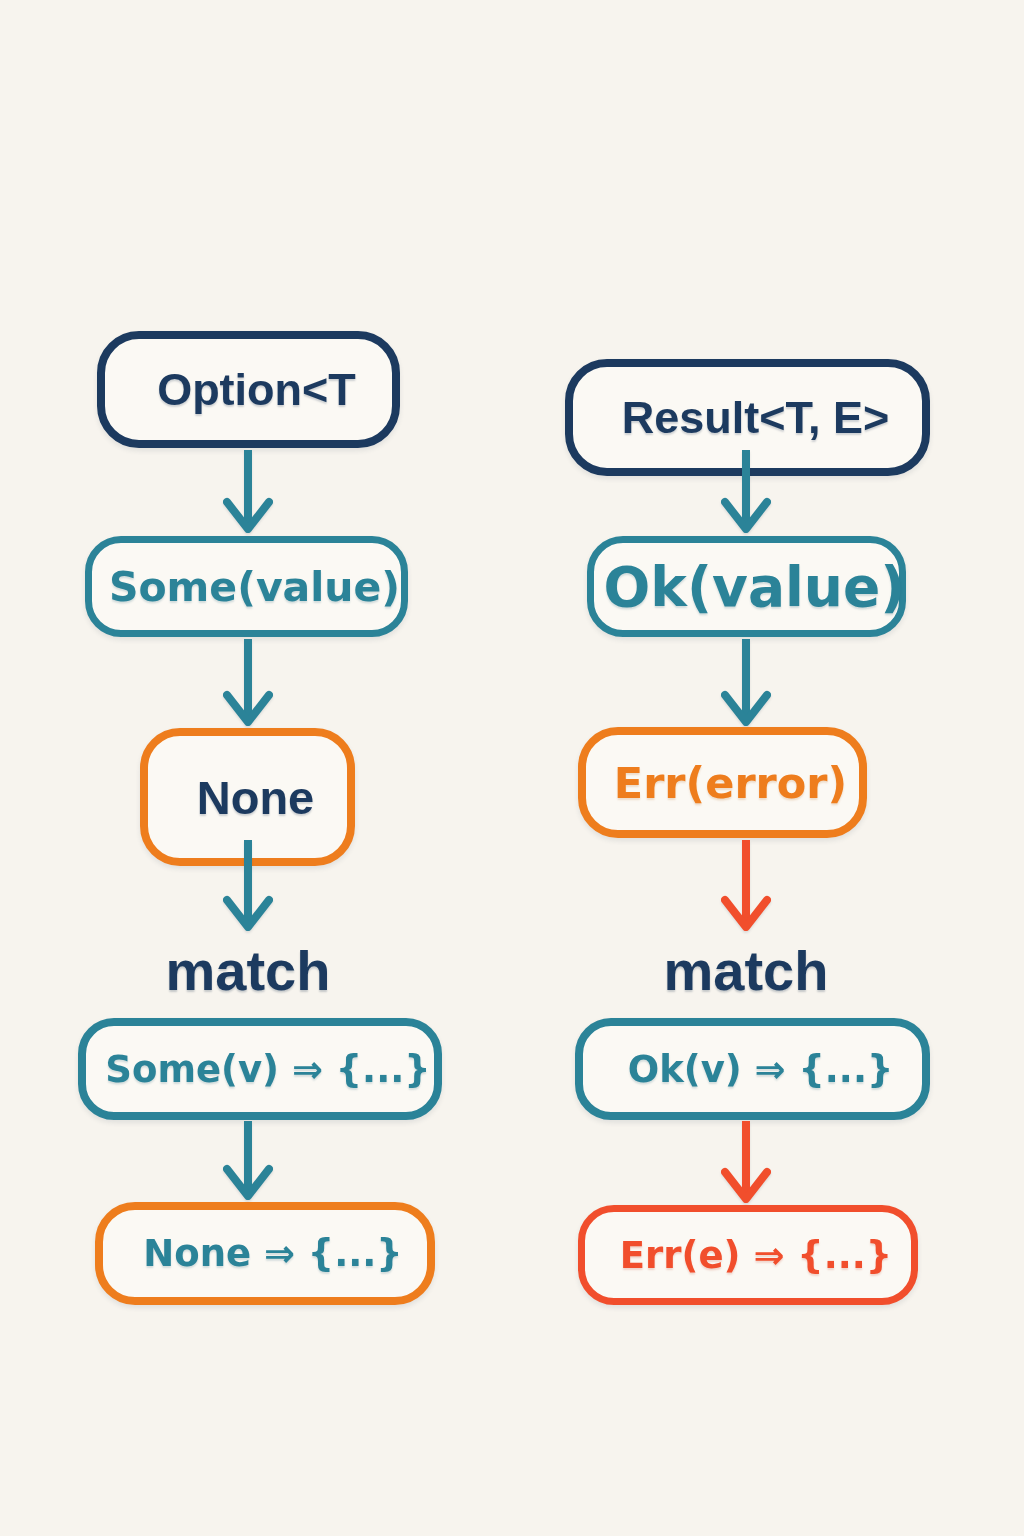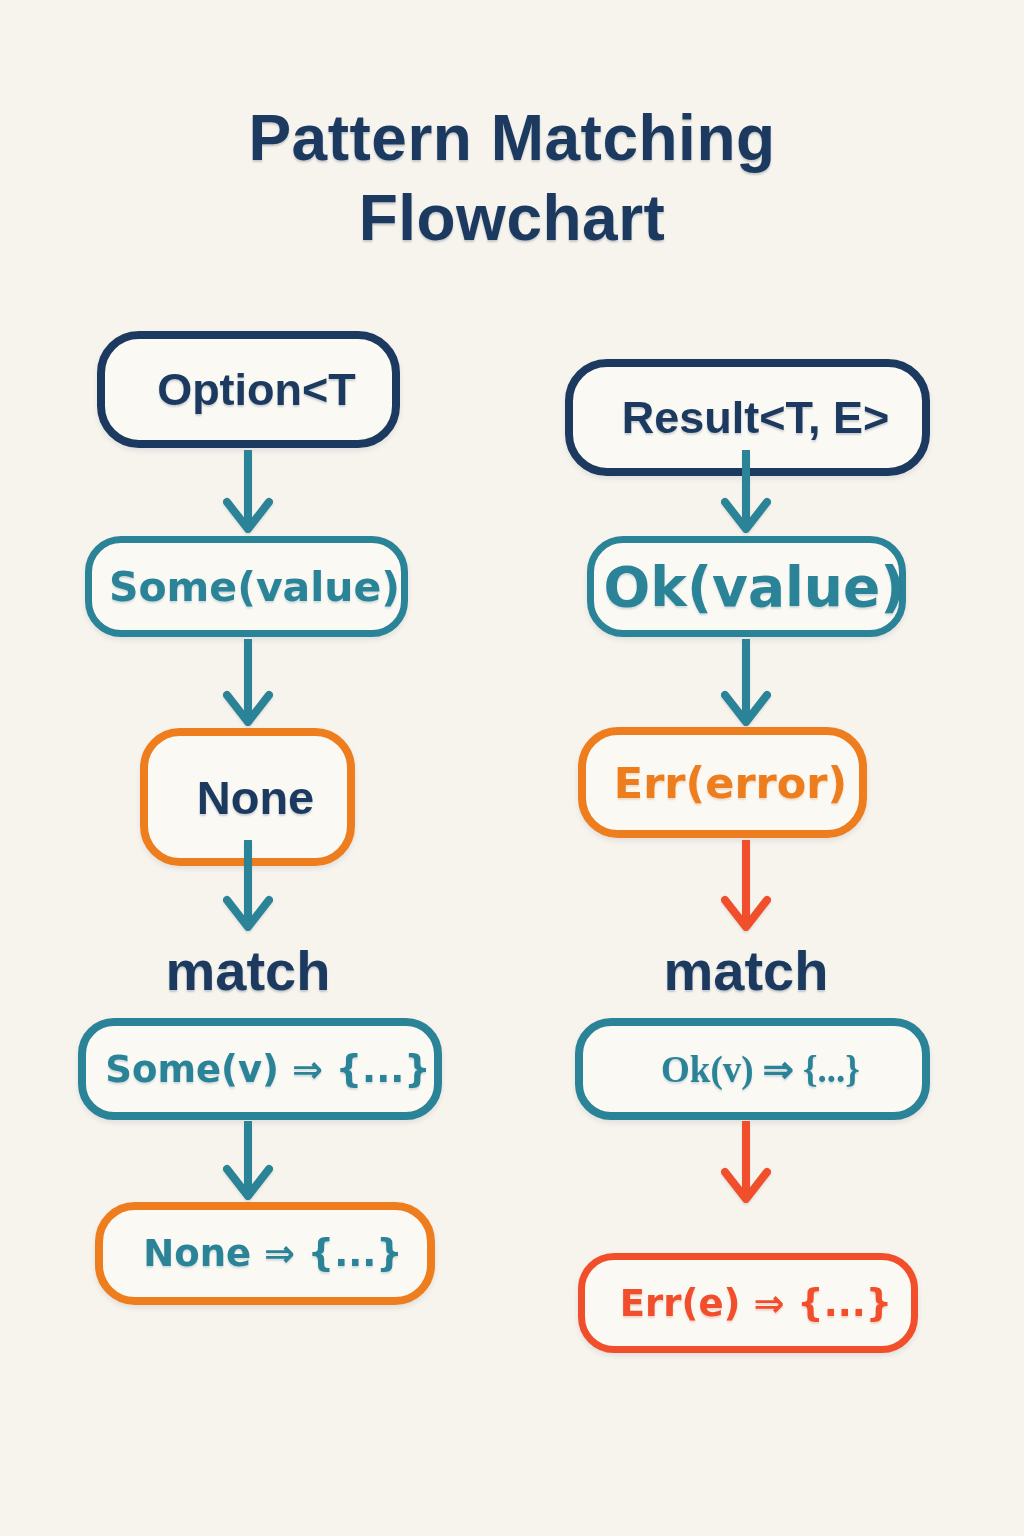--- a/index.html
+++ b/index.html
@@ -52,24 +52,20 @@
   .arrow{position:absolute;}
   .arrow-teal{color:var(--teal);}
   .arrow-red{color:var(--red-orange);}
   svg{display:block;filter:drop-shadow(0 2px 1px rgba(40,60,80,0.12));}
 </style>
 </head>
 <body>
 
 <div class="canvas">
 
-  <div class="title">
-    <div>Pattern Matching</div>
-    <div>Flowchart</div>
-  </div>
 
   <div class="node b-navy t-navy" style="left:97px;top:331px;width:303px;height:117px;font-size:45px;">
     <span>Option&lt;T</span>
   </div>
 
   <div class="arrow arrow-teal" style="left:218px;top:450px;">
     <svg width="60" height="84" viewBox="0 0 60 84">
       <line x1="30" y1="0" x2="30" y2="77" stroke="currentColor" stroke-width="8"></line>
       <polyline points="9,52 30,79 51,52" fill="none" stroke="currentColor" stroke-width="8" stroke-linecap="round" stroke-linejoin="round"></polyline>
     </svg>
@@ -146,28 +142,28 @@
     <svg width="60" height="92" viewBox="0 0 60 92">
       <line x1="30" y1="0" x2="30" y2="85" stroke="currentColor" stroke-width="8"></line>
       <polyline points="9,60 30,87 51,60" fill="none" stroke="currentColor" stroke-width="8" stroke-linecap="round" stroke-linejoin="round"></polyline>
     </svg>
   </div>
 
   <div class="match-label" style="left:596px;top:938px;">
     <span>match</span>
   </div>
 
-  <div class="node b-teal t-teal code-font" style="left:575px;top:1018px;width:355px;height:102px;font-size:37px;border-width:8px;font-family:Liberation Serif, serif;">
+  <div class="node b-teal t-teal code-font" style="left:575px;top:1018px;width:355px;height:102px;font-size:37px;border-width:8px;">
     <span>Ok(v) ⇒ {...}</span>
   </div>
 
   <div class="arrow arrow-red" style="left:716px;top:1121px;">
     <svg width="60" height="83" viewBox="0 0 60 83">
       <line x1="30" y1="0" x2="30" y2="76" stroke="currentColor" stroke-width="8"></line>
       <polyline points="9,51 30,78 51,51" fill="none" stroke="currentColor" stroke-width="8" stroke-linecap="round" stroke-linejoin="round"></polyline>
     </svg>
   </div>
 
-  <div class="node b-red t-red code-font" style="left:578px;top:1205px;width:340px;height:100px;font-size:37px;margin-top:48px;">
+  <div class="node b-red t-red code-font" style="left:578px;top:1205px;width:340px;height:100px;font-size:37px;">
     <span>Err(e) ⇒ {...}</span>
   </div>
 
 </div>
 
 </body></html>

